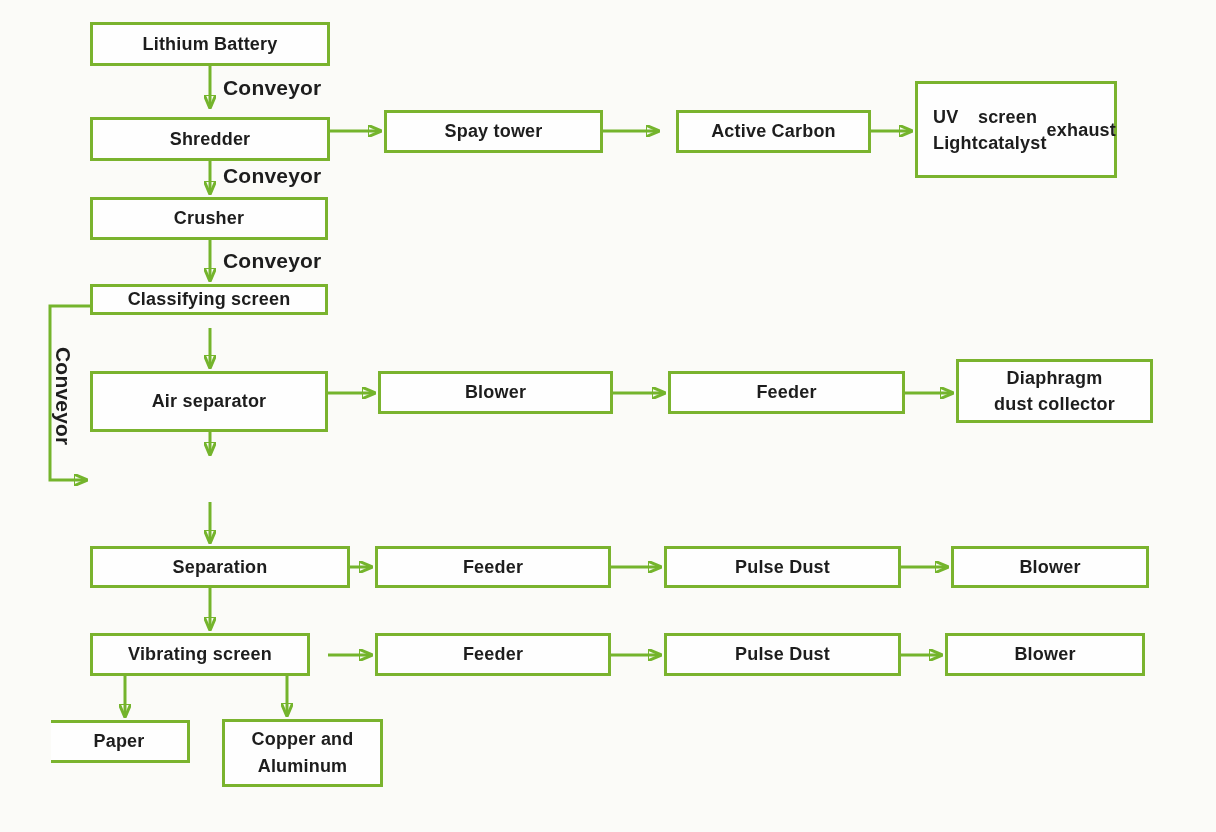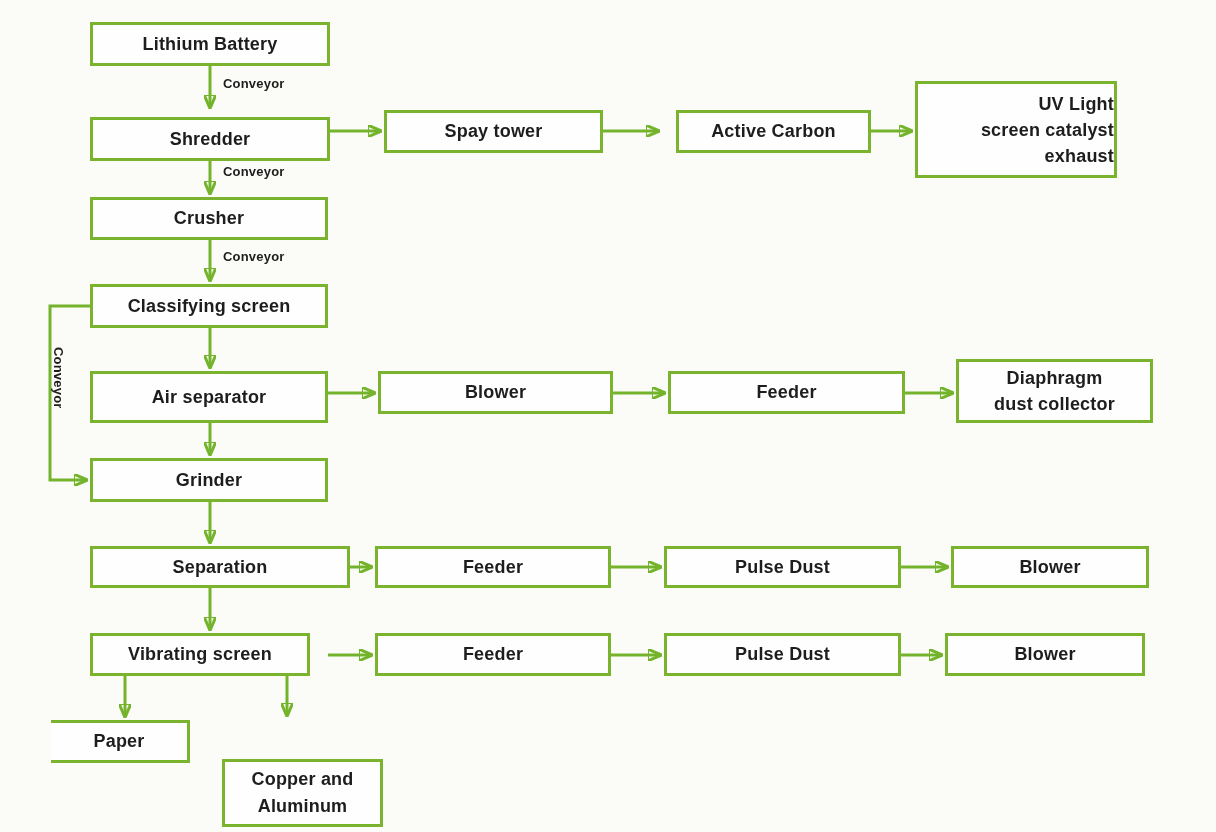--- a/index.html
+++ b/index.html
@@ -31,56 +31,56 @@
     align-items:center;
     justify-content:center;
     text-align:right;
     letter-spacing:.2px;
   }
   .node span{display:block;}
   .edge-label{
     position:absolute;
     color:var(--ink);
     font-weight:700;
-    font-size:13px;
+    font-size:21px;
     letter-spacing:.2px;
     white-space:nowrap;
   }
   .el-vertical{writing-mode:vertical-rl;text-orientation:mixed;}
 
   
   .n-lithium    {left:90px;top:22px;width:240px;height:44px;}
   .n-shredder   {left:90px;top:110px;width:240px;height:44px;margin-top:7px;}
   .n-crusher    {left:90px;top:197px;width:238px;height:43px;}
-  .n-classifying{left:90px;top:284px;width:238px;height:44px;}
-  .n-airsep     {left:90px;top:371px;width:238px;height:52px;}
+  .n-classifying{left:90px;top:284px;width:238px;height:31px;}
+  .n-airsep     {left:90px;top:371px;width:238px;height:61px;}
   .n-grinder    {left:90px;top:458px;width:238px;height:44px;}
   .n-separation {left:90px;top:546px;width:260px;height:42px;}
   .n-vibrating  {left:90px;top:633px;width:220px;height:43px;}
   
   .n-spay  {left:384px;top:110px;width:219px;height:43px;}
   .n-active{left:676px;top:110px;width:195px;height:43px;}
   .n-uv{left:915px;top:81px;width:202px;height:97px;
-        flex-direction:column;align-items:flex-end;justify-content:center;
+        align-items:center;justify-content:center;
         padding-left:17px;line-height:26px;text-align:left;}
   
   .n-blower1  {left:378px;top:371px;width:235px;height:43px;}
   .n-feeder1  {left:668px;top:371px;width:237px;height:43px;}
   .n-diaphragm{left:956px;top:359px;width:197px;height:64px;flex-direction:column;line-height:26px;}
   
   .n-feeder2{left:375px;top:546px;width:236px;height:42px;}
   .n-pulse1 {left:664px;top:546px;width:237px;height:42px;}
   .n-blower2{left:951px;top:546px;width:198px;height:42px;}
   
   .n-feeder3{left:375px;top:633px;width:236px;height:43px;}
   .n-pulse2 {left:664px;top:633px;width:237px;height:43px;}
   .n-blower3{left:945px;top:633px;width:200px;height:43px;}
   
   .n-paper {left:51px;top:720px;width:139px;height:43px;border-left:none;}
-  .n-copper{left:222px;top:719px;width:161px;height:68px;flex-direction:column;line-height:27px;margin-top:40px;}
+  .n-copper{left:222px;top:719px;width:161px;height:68px;flex-direction:column;line-height:27px;}
 
   .el-1{left:223px;top:76px;}
   .el-2{left:223px;top:164px;}
   .el-3{left:223px;top:249px;}
   .el-side{left:51px;top:347px;}
 </style>
 </head>
 <body>
 
 <div class="stage">
@@ -120,21 +120,20 @@
     <path d="M901 655 H941" marker-end="url(#ah)"></path>
 
     <path d="M90 306 H50 V480 H86" marker-end="url(#ah)"></path>
   </svg>
 
   <div class="node n-lithium">Lithium Battery</div>
   <div class="node n-shredder">Shredder</div>
   <div class="node n-crusher">Crusher</div>
   <div class="node n-classifying">Classifying screen</div>
   <div class="node n-airsep">Air separator</div>
-  <div class="node n-grinder">Grinder</div>
   <div class="node n-separation">Separation</div>
   <div class="node n-vibrating">Vibrating screen</div>
 
   <div class="node n-spay">Spay tower</div>
   <div class="node n-active">Active Carbon</div>
   <div class="node n-uv">
     <span>UV Light</span>
     <span>screen catalyst</span>
     <span>exhaust</span>
   </div>

